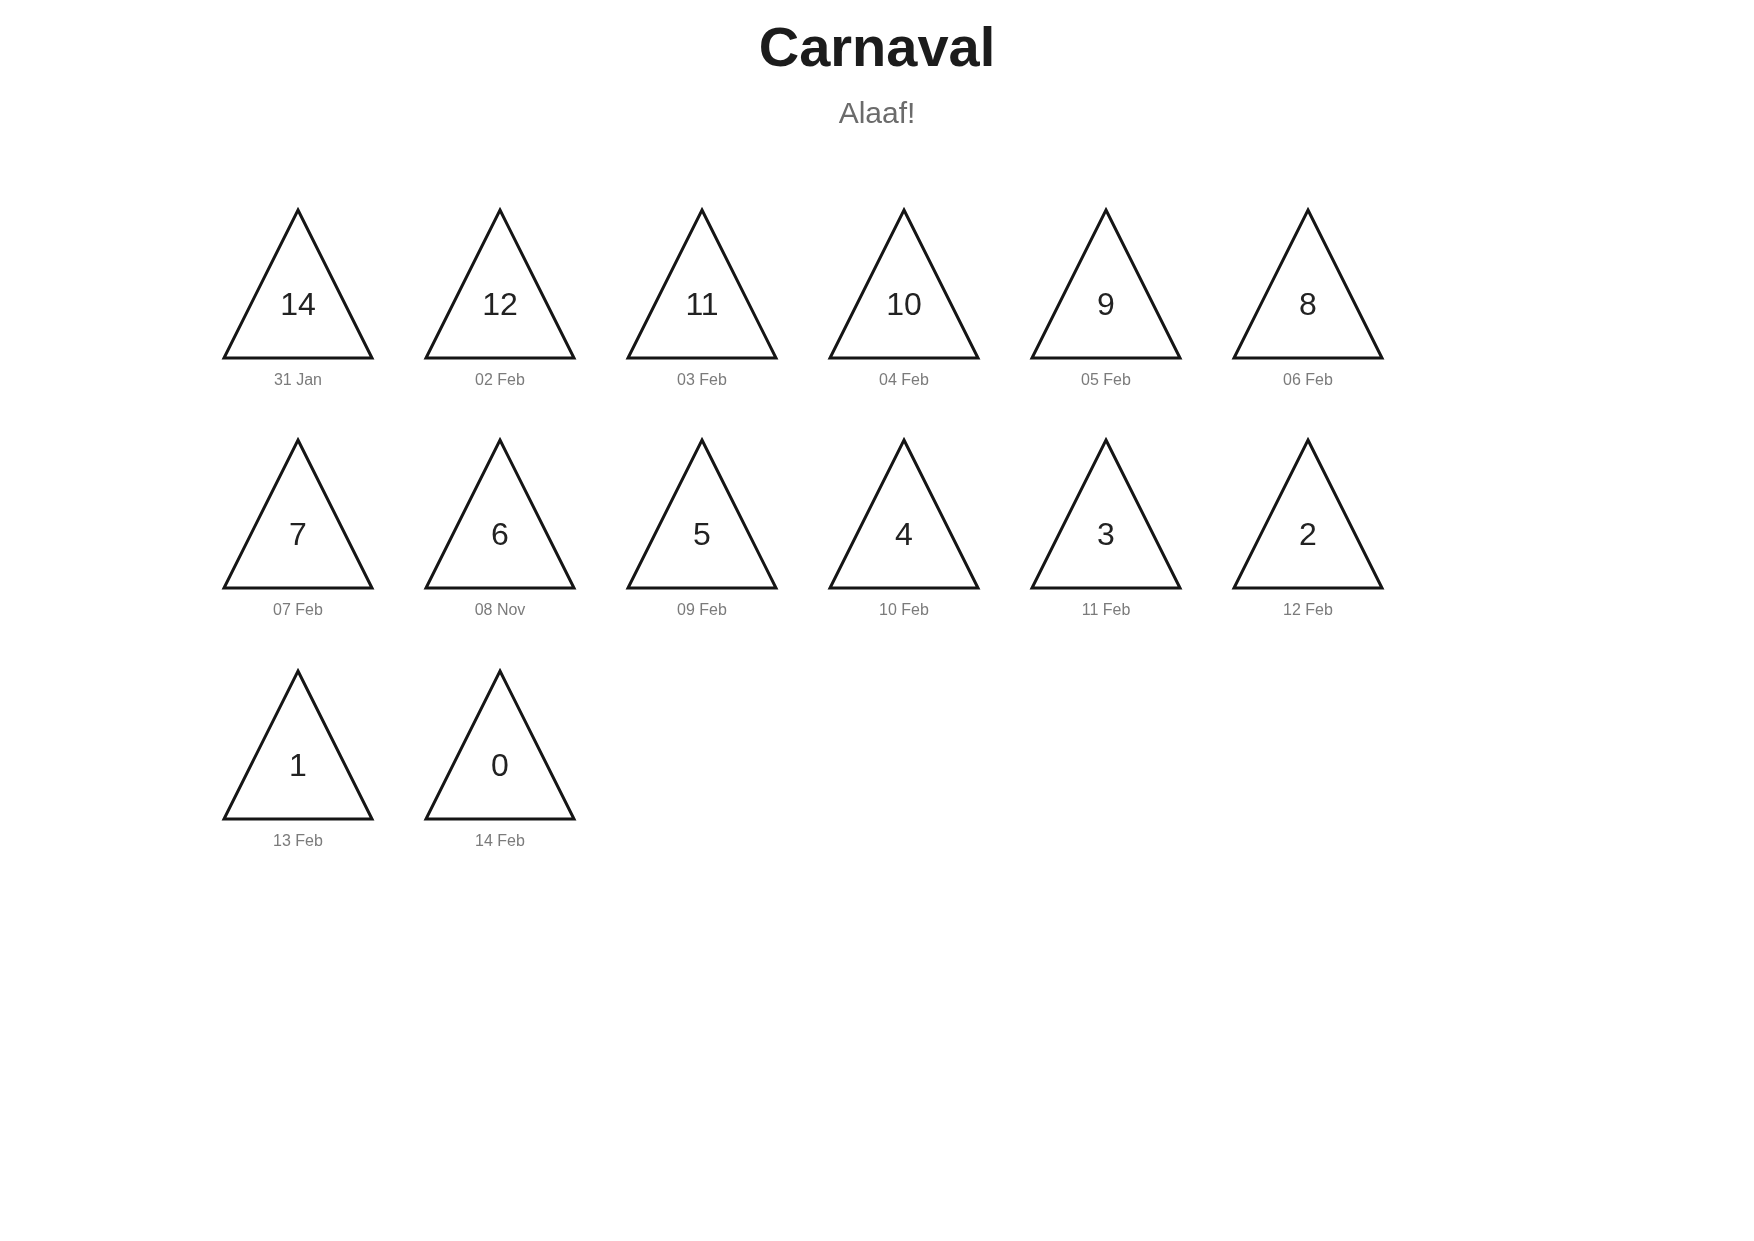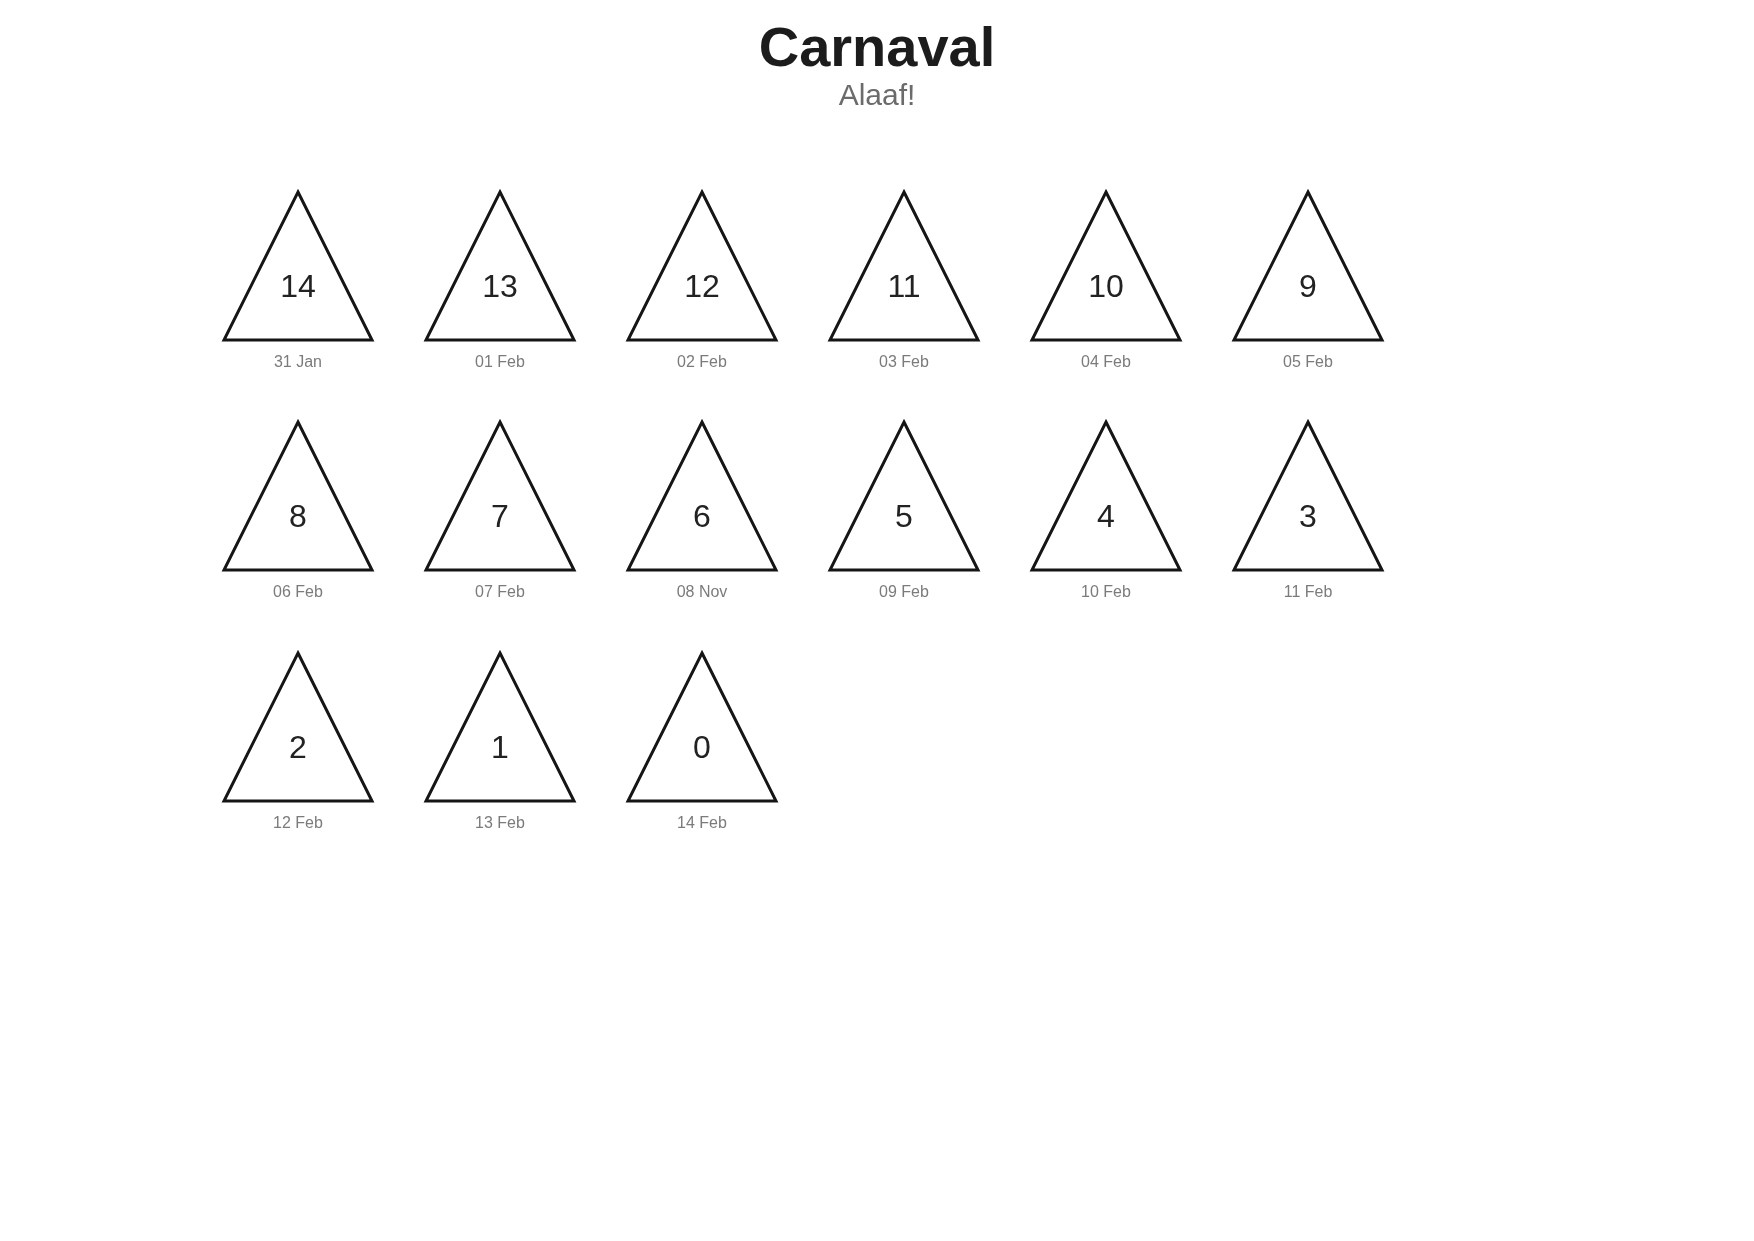--- a/index.html
+++ b/index.html
@@ -12,21 +12,21 @@
   }
   .header { padding-top: 19px; text-align: center; }
   .title {
     margin: 0;
     font-size: 56px;
     line-height: 1;
     font-weight: 700;
     color: var(--title, #1c1c1c);
   }
   .subtitle {
-    margin: 2px 0 0 0;
+    margin: 20px 0 0 0;
     font-size: 30px;
     line-height: 1.2;
     color: var(--subtitle, #6b6b6b);
   }
   .grid {
     width: 1312px;
     margin: 76px auto 0 auto;
     display: flex;
     flex-wrap: wrap;
     column-gap: 39px;
@@ -77,27 +77,20 @@
 
   <section class="grid" id="countdown-grid">
   <figure class="cell">
     <svg class="triangle" viewBox="0 0 154 154">
       <polygon points="77,3 151,151 3,151"></polygon>
       <text x="77" y="108">14</text>
     </svg>
     <figcaption class="date">31 Jan</figcaption>
   </figure>
 
-  <figure class="cell">
-    <svg class="triangle" viewBox="0 0 154 154">
-      <polygon points="77,3 151,151 3,151"></polygon>
-      <text x="77" y="108">13</text>
-    </svg>
-    <figcaption class="date">01 Feb</figcaption>
-  </figure>
 
   <figure class="cell">
     <svg class="triangle" viewBox="0 0 154 154">
       <polygon points="77,3 151,151 3,151"></polygon>
       <text x="77" y="108">12</text>
     </svg>
     <figcaption class="date">02 Feb</figcaption>
   </figure>
 
   <figure class="cell">

